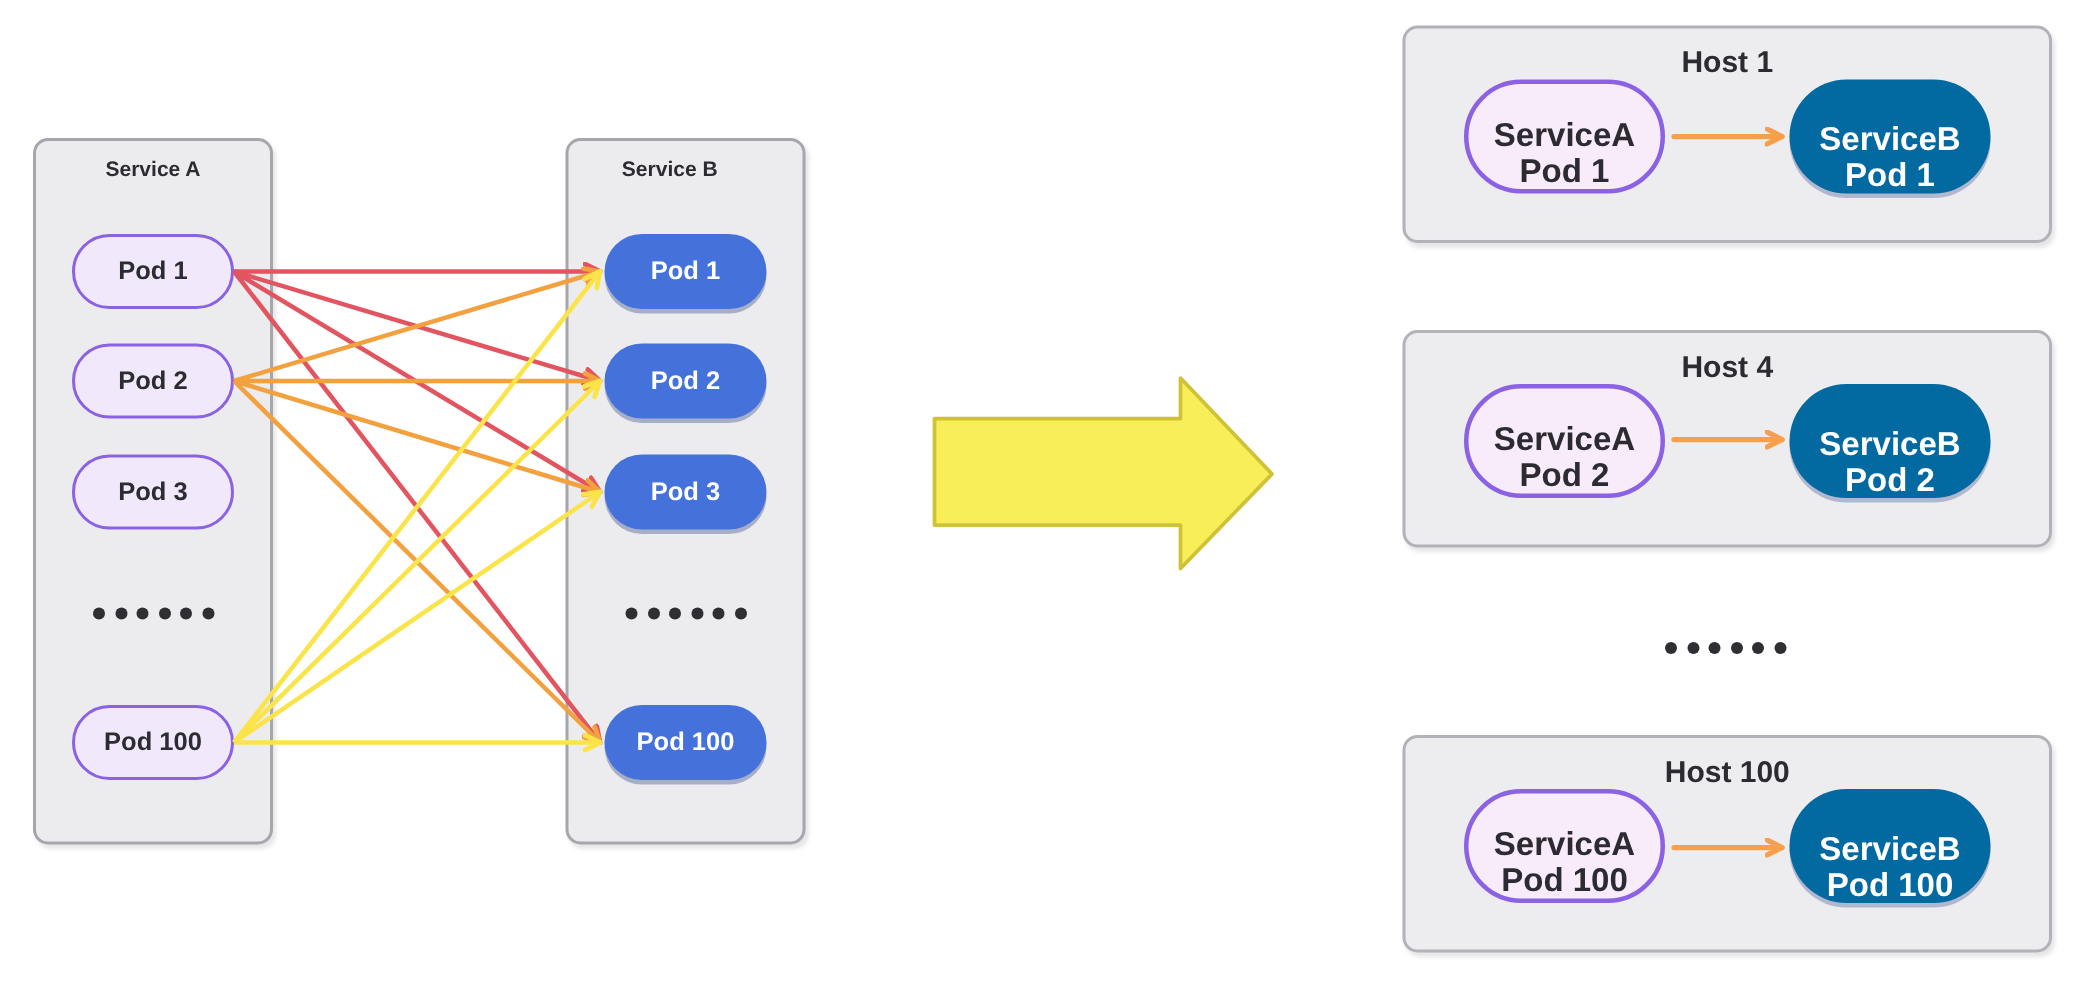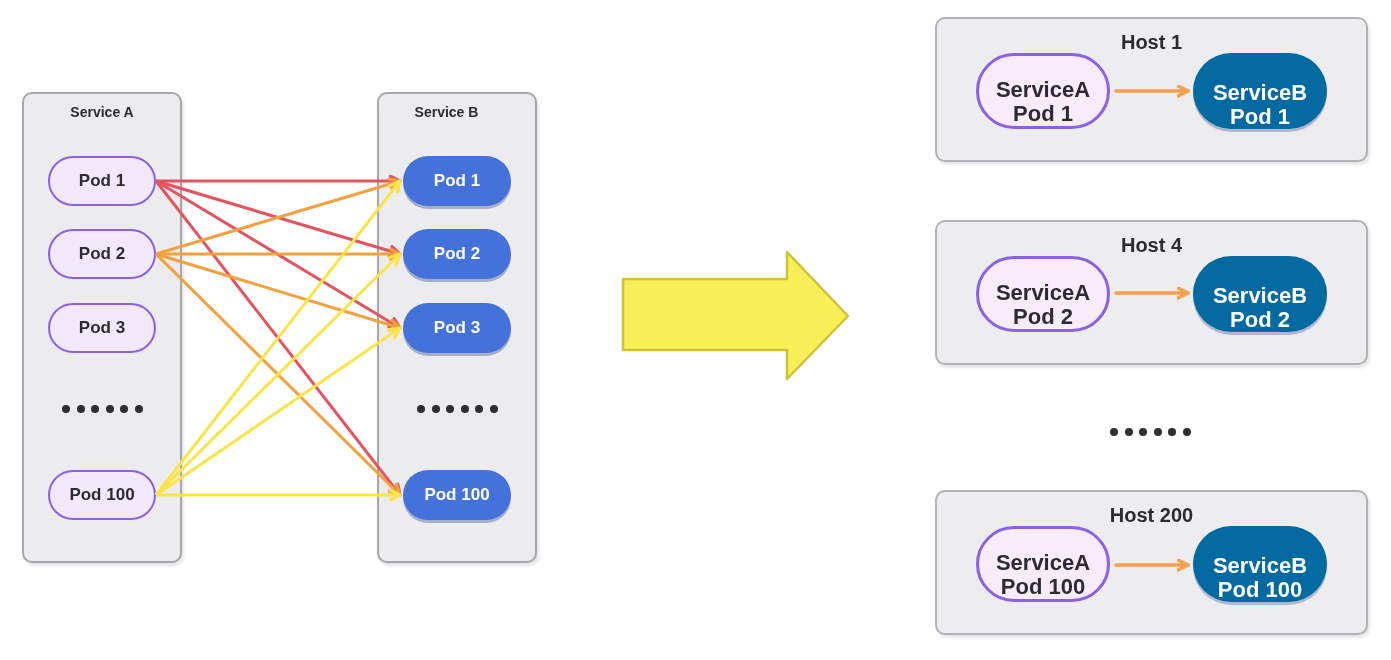--- a/index.html
+++ b/index.html
@@ -176,21 +176,21 @@
 <div class="dots" style="left:1110px;top:428px;">
     <span></span>
     <span></span>
     <span></span>
     <span></span>
     <span></span>
     <span></span>
   </div>
 
 <div class="host" style="top:490px;">
-  <div class="host-title">Host 200</div>
+  <div class="host-title">Host 100</div>
   <div class="hpill purple">
     <span>ServiceA</span>
     <span>Pod 100</span>
   </div>
   <div class="hpill blue">
     <span>ServiceB</span>
     <span>Pod 100</span>
   </div>
 </div>
 

